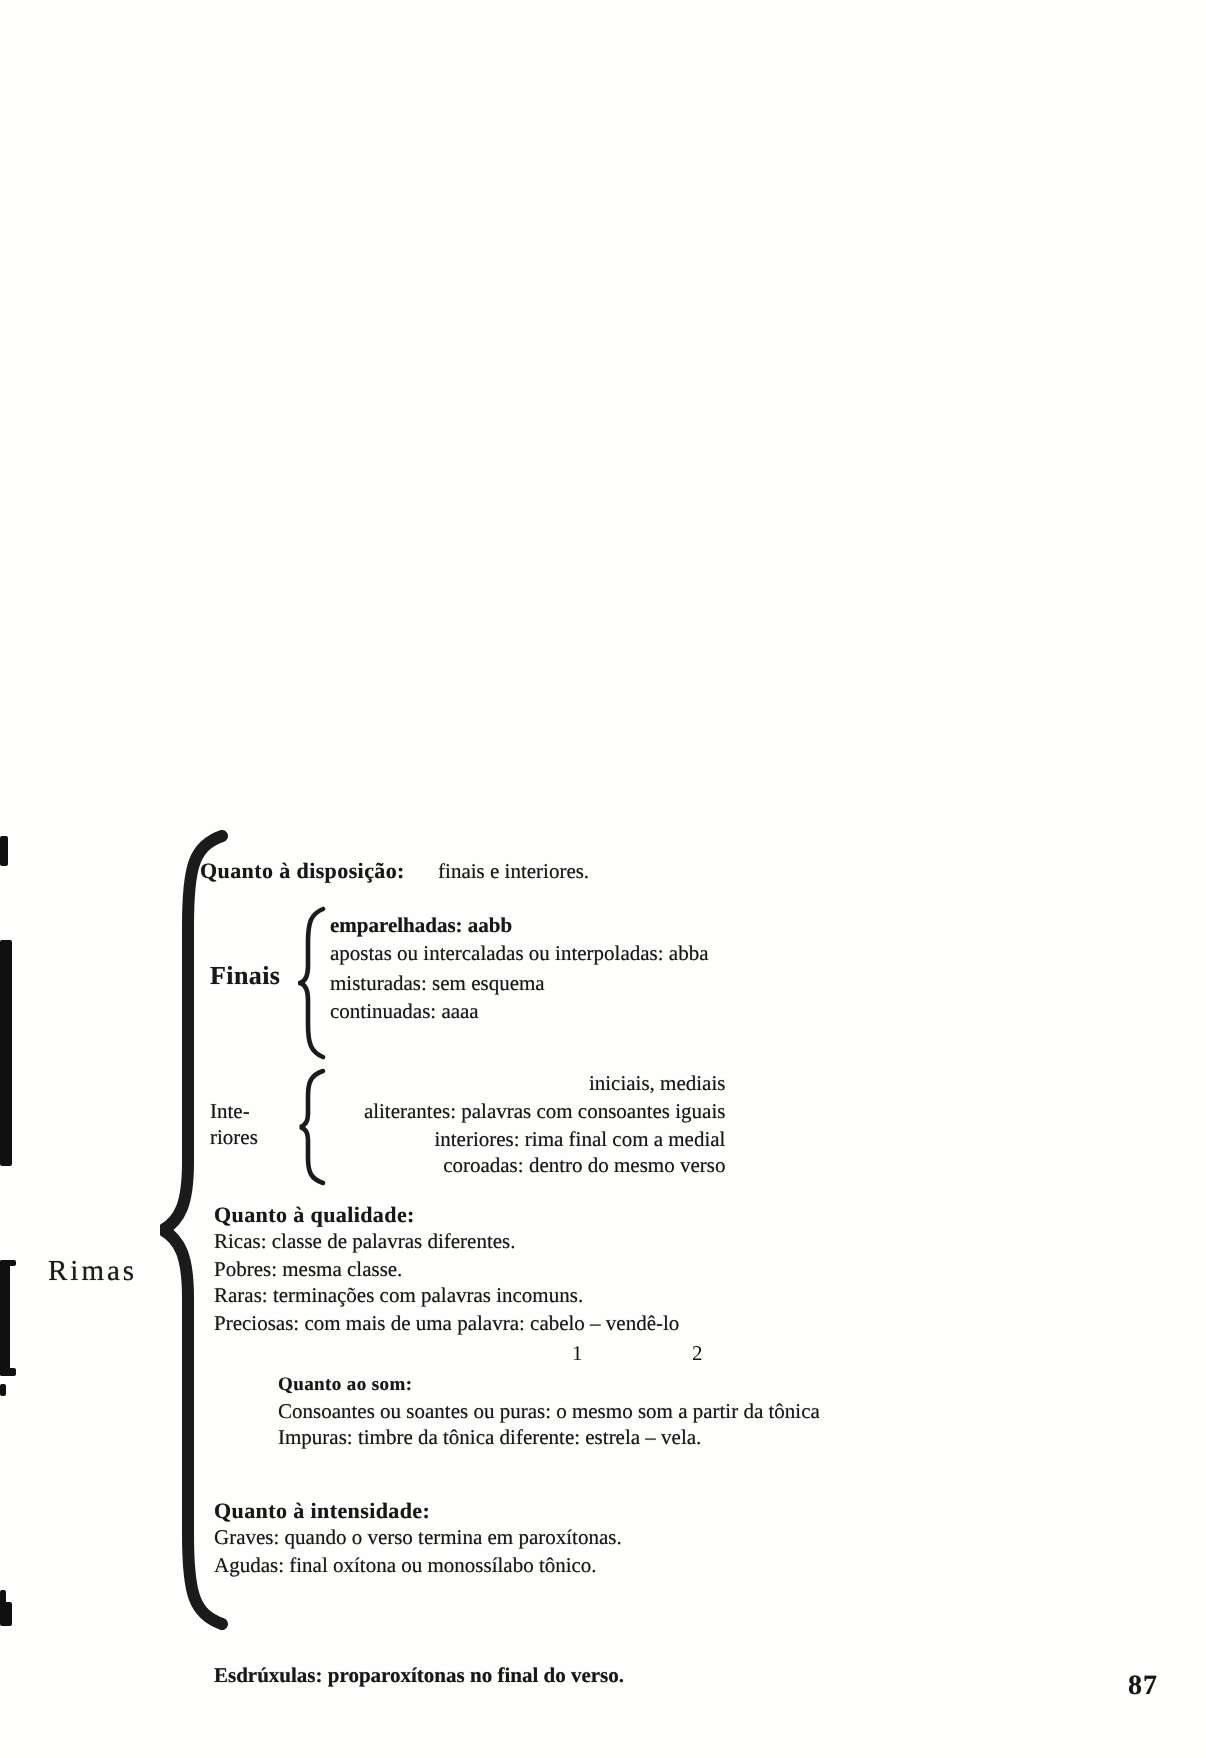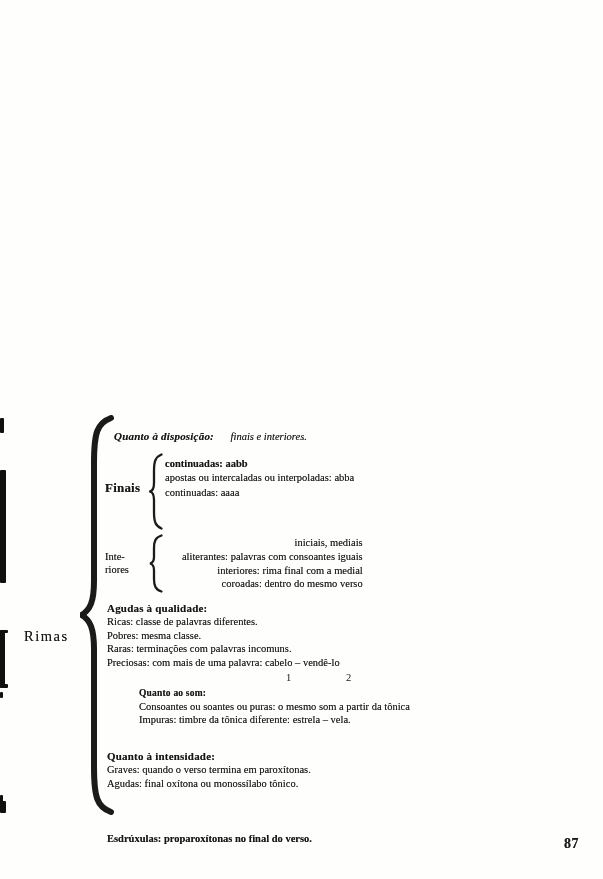--- a/index.html
+++ b/index.html
@@ -45,32 +45,33 @@
   <div class="artifact" style="left:0;top:692px;width:3px;height:6px;"></div>
   <div class="artifact" style="left:0;top:795px;width:3px;height:8px;"></div>
   <div class="artifact" style="left:0;top:801px;width:6px;height:12px;"></div>
 
   <div class="txt rimas" style="left:24px;top:597px;">Rimas</div>
 
   <svg class="brace" style="left:80px;top:415px;" width="36" height="400" viewBox="0 0 36 400" preserveAspectRatio="none">
     <path d="M 31 3 C 17 8, 14 18, 14 48 L 14 166 C 14 187, 10 195, 1.5 200 C 10 205, 14 213, 14 234 L 14 352 C 14 382, 17 392, 31 397" stroke-width="6" stroke-linecap="round"></path>
   </svg>
 
-  <div class="txt" style="left:114px;top:430px;font-style:italic;">
+  <div class="txt" style="left:100px;top:430px;">
     <span class="hdr" style="position:static;">Quanto à disposição:</span>
     <span style="position:static;padding-left:14px;">finais e interiores.</span>
   </div>
 
   <div class="txt hdr" style="left:105px;top:481px;font-size:13px;">Finais</div>
   <svg class="brace" style="left:149px;top:453px;" width="14" height="77" viewBox="0 0 14 77" preserveAspectRatio="none">
     <path d="M 12.5 1.5 C 6.5 4, 5 8, 5 18 L 5 30 C 5 35.5, 3.5 37.8, 1 38.5 C 3.5 39.2, 5 41.5, 5 47 L 5 59 C 5 69, 6.5 73, 12.5 75.5" stroke-width="2.3" stroke-linecap="round"></path>
   </svg>
   <div class="txt stack" style="left:165px;top:457px;line-height:14.3px;">
-    <span style="font-weight:bold;">continuadas: aabb</span>
+    <span style="font-weight:bold;">emparelhadas: aabb</span>
     <span>apostas ou intercaladas ou interpoladas: abba</span>
+    <span>misturadas: sem esquema</span>
     <span>continuadas: aaaa</span>
   </div>
 
   <div class="txt stack" style="left:105px;top:550px;line-height:13px;">
     <span>Inte-</span>
     <span>riores</span>
   </div>
   <svg class="brace" style="left:149px;top:534px;" width="14" height="59" viewBox="0 0 14 59" preserveAspectRatio="none">
     <path d="M 12.5 1.5 C 6.5 3.5, 5 7, 5 14 L 5 23 C 5 27, 3.5 28.9, 1 29.5 C 3.5 30.1, 5 32, 5 36 L 5 45 C 5 52, 6.5 55.5, 12.5 57.5" stroke-width="2.3" stroke-linecap="round"></path>
   </svg>
@@ -84,21 +85,21 @@
       <span class="term">interiores:</span>
       <span class="desc">rima final com a medial</span>
     </span>
     <span class="row">
       <span class="term">coroadas:</span>
       <span class="desc">dentro do mesmo verso</span>
     </span>
   </div>
 
   <div class="txt stack" style="left:107px;top:602px;line-height:13.4px;">
-    <span class="hdr">Agudas à qualidade:</span>
+    <span class="hdr">Quanto à qualidade:</span>
     <span>Ricas: classe de palavras diferentes.</span>
     <span>Pobres: mesma classe.</span>
     <span>Raras: terminações com palavras incomuns.</span>
     <span>Preciosas: com mais de uma palavra: cabelo – vendê-lo</span>
   </div>
   <div class="marks">
     <span style="left:286px;top:672px;">1</span>
     <span style="left:346px;top:672px;">2</span>
   </div>
 

